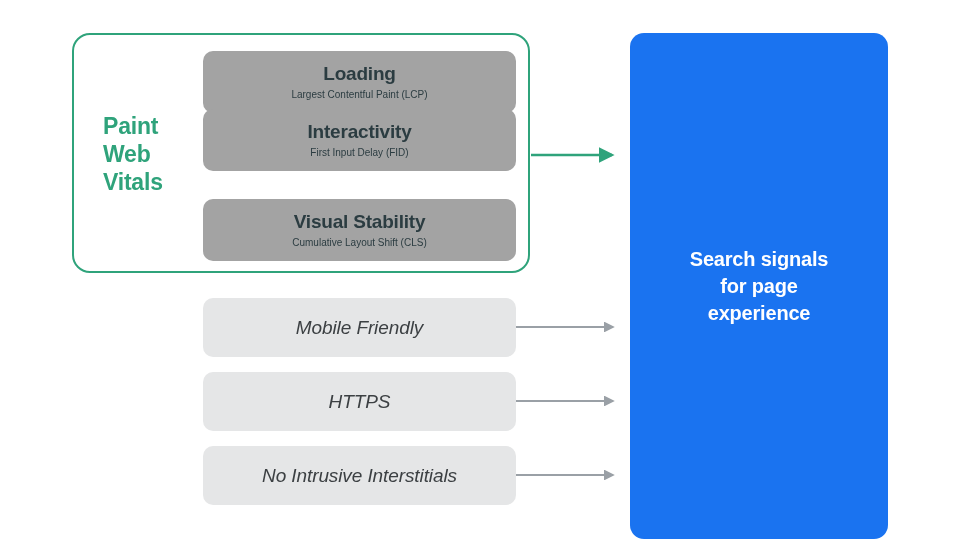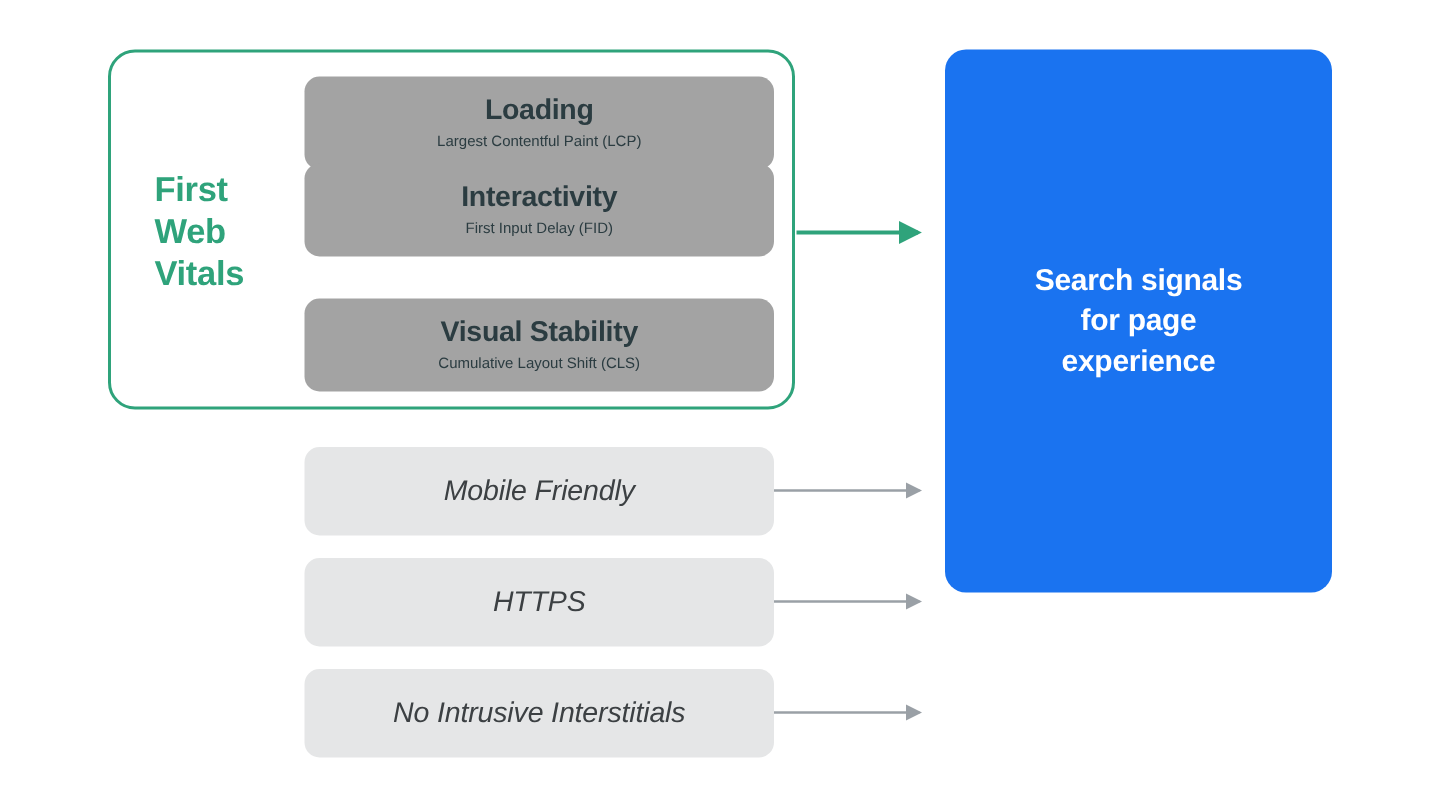--- a/index.html
+++ b/index.html
@@ -98,21 +98,21 @@
     letter-spacing: -0.1px;
     font-style: italic;
   }
 
   
   .dest {
     position: absolute;
     left: 630px;
     top: 33px;
     width: 258px;
-    height: 362px;
+    height: 506px;
     background: #1A73F0;
     border-radius: 14px;
     display: flex;
     align-items: center;
     justify-content: center;
   }
   .dest-label {
     color: #ffffff;
     font-size: 20px;
     font-weight: bold;
@@ -133,21 +133,21 @@
     pointer-events: none;
   }
 </style>
 </head>
 <body>
 
 <div id="canvas">
 
   <div class="cwv-frame"></div>
 
-  <div class="cwv-label" style="white-space: pre-line;">First
+  <div class="cwv-label" style="white-space: pre-line;">Paint
 Web
 Vitals</div>
 
   <div class="vital vital-0">
     <div class="vital-title">Loading</div>
     <div class="vital-sub">Largest Contentful Paint (LCP)</div>
   </div>
 
   <div class="vital vital-1">
     <div class="vital-title">Interactivity</div>

